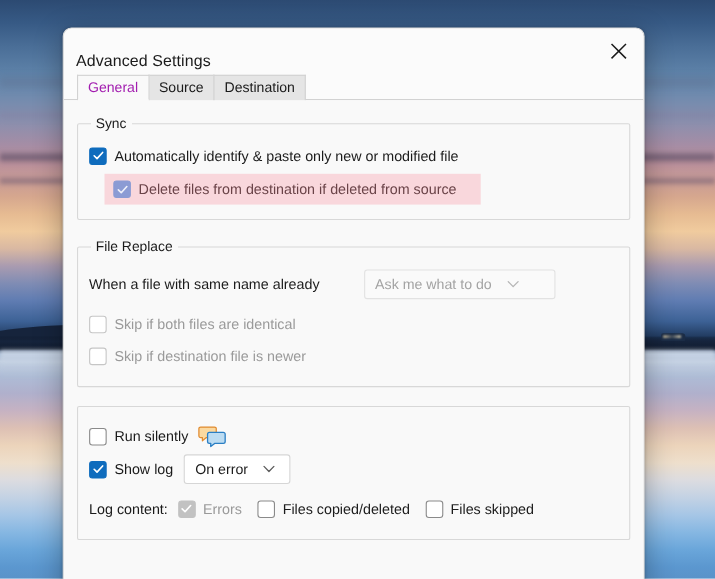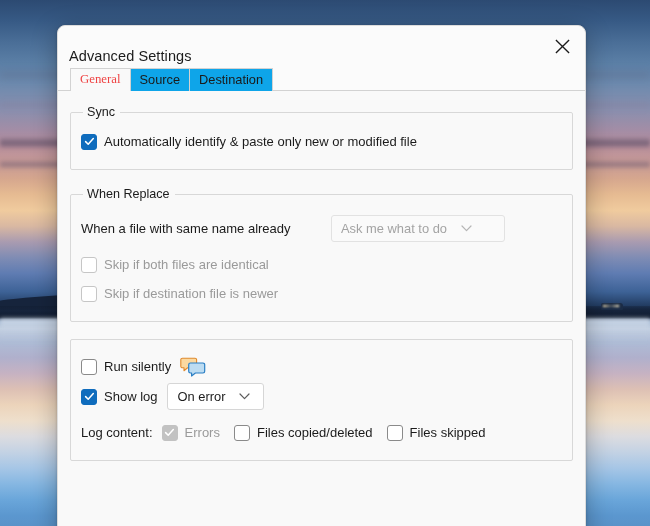--- a/index.html
+++ b/index.html
@@ -165,32 +165,31 @@
     left: 0; right: 0; bottom: 0;
     height: 1px;
     background: #d2d2d2;
   }
   .tab {
     font-size: 12.8px;
     color: #1a1a1a;
     padding: 3px 9px 4px 9px;
     border: 1px solid #d2d2d2;
     border-bottom: none;
-    background: #0ea5e9;
+    background: #e5e5e5;
     margin-right: -1px;
     position: relative;
     z-index: 1;
     line-height: 15px;
     cursor: default;
   }
   .tab.active {
     background: #f9f9f9;
     z-index: 3;
-    color: #ef4444;
-    font-family: Liberation Serif, serif;
+    color: #a21caf;
   }
   .tab.active::after {
     content: "";
     position: absolute;
     left: 0; right: 0; bottom: -1px;
     height: 2px;
     background: #f9f9f9;
     z-index: 4;
   }
 
@@ -361,24 +360,32 @@
 
       <div class="row clip-row">
         <span class="cb checked">
           <svg class="tick" width="11" height="11" viewBox="0 0 11 11" aria-hidden="true">
             <path d="M1.6 5.6 L4.2 8.2 L9.3 2.6" stroke="#ffffff" stroke-width="1.5" fill="none" stroke-linecap="round" stroke-linejoin="round"></path>
           </svg>
         </span>
         <span class="lbl">Automatically identify &amp; paste only new or modified file</span>
       </div>
 
+      <div class="warn-row">
+        <span class="cb checked soft">
+          <svg class="tick" width="11" height="11" viewBox="0 0 11 11" aria-hidden="true">
+            <path d="M1.6 5.6 L4.2 8.2 L9.3 2.6" stroke="#eef0fa" stroke-width="1.5" fill="none" stroke-linecap="round" stroke-linejoin="round"></path>
+          </svg>
+        </span>
+        <span class="lbl rose">Delete files from destination if deleted from source</span>
+      </div>
     </fieldset>
 
     <fieldset class="group">
-      <legend>When Replace</legend>
+      <legend>File Replace</legend>
 
       <div class="row" style="margin:8px 0 10px 0;">
         <span class="field-label">When a file with same name already</span>
         <span class="select wide disabled">
           <span>Ask me what to do</span>
           <span class="chev">
             <svg width="11" height="7" viewBox="0 0 11 7" aria-hidden="true">
               <path d="M1 1 L5.5 5.6 L10 1" stroke="#b5b5b5" stroke-width="1.2" fill="none" stroke-linecap="round" stroke-linejoin="round"></path>
             </svg>
           </span>

